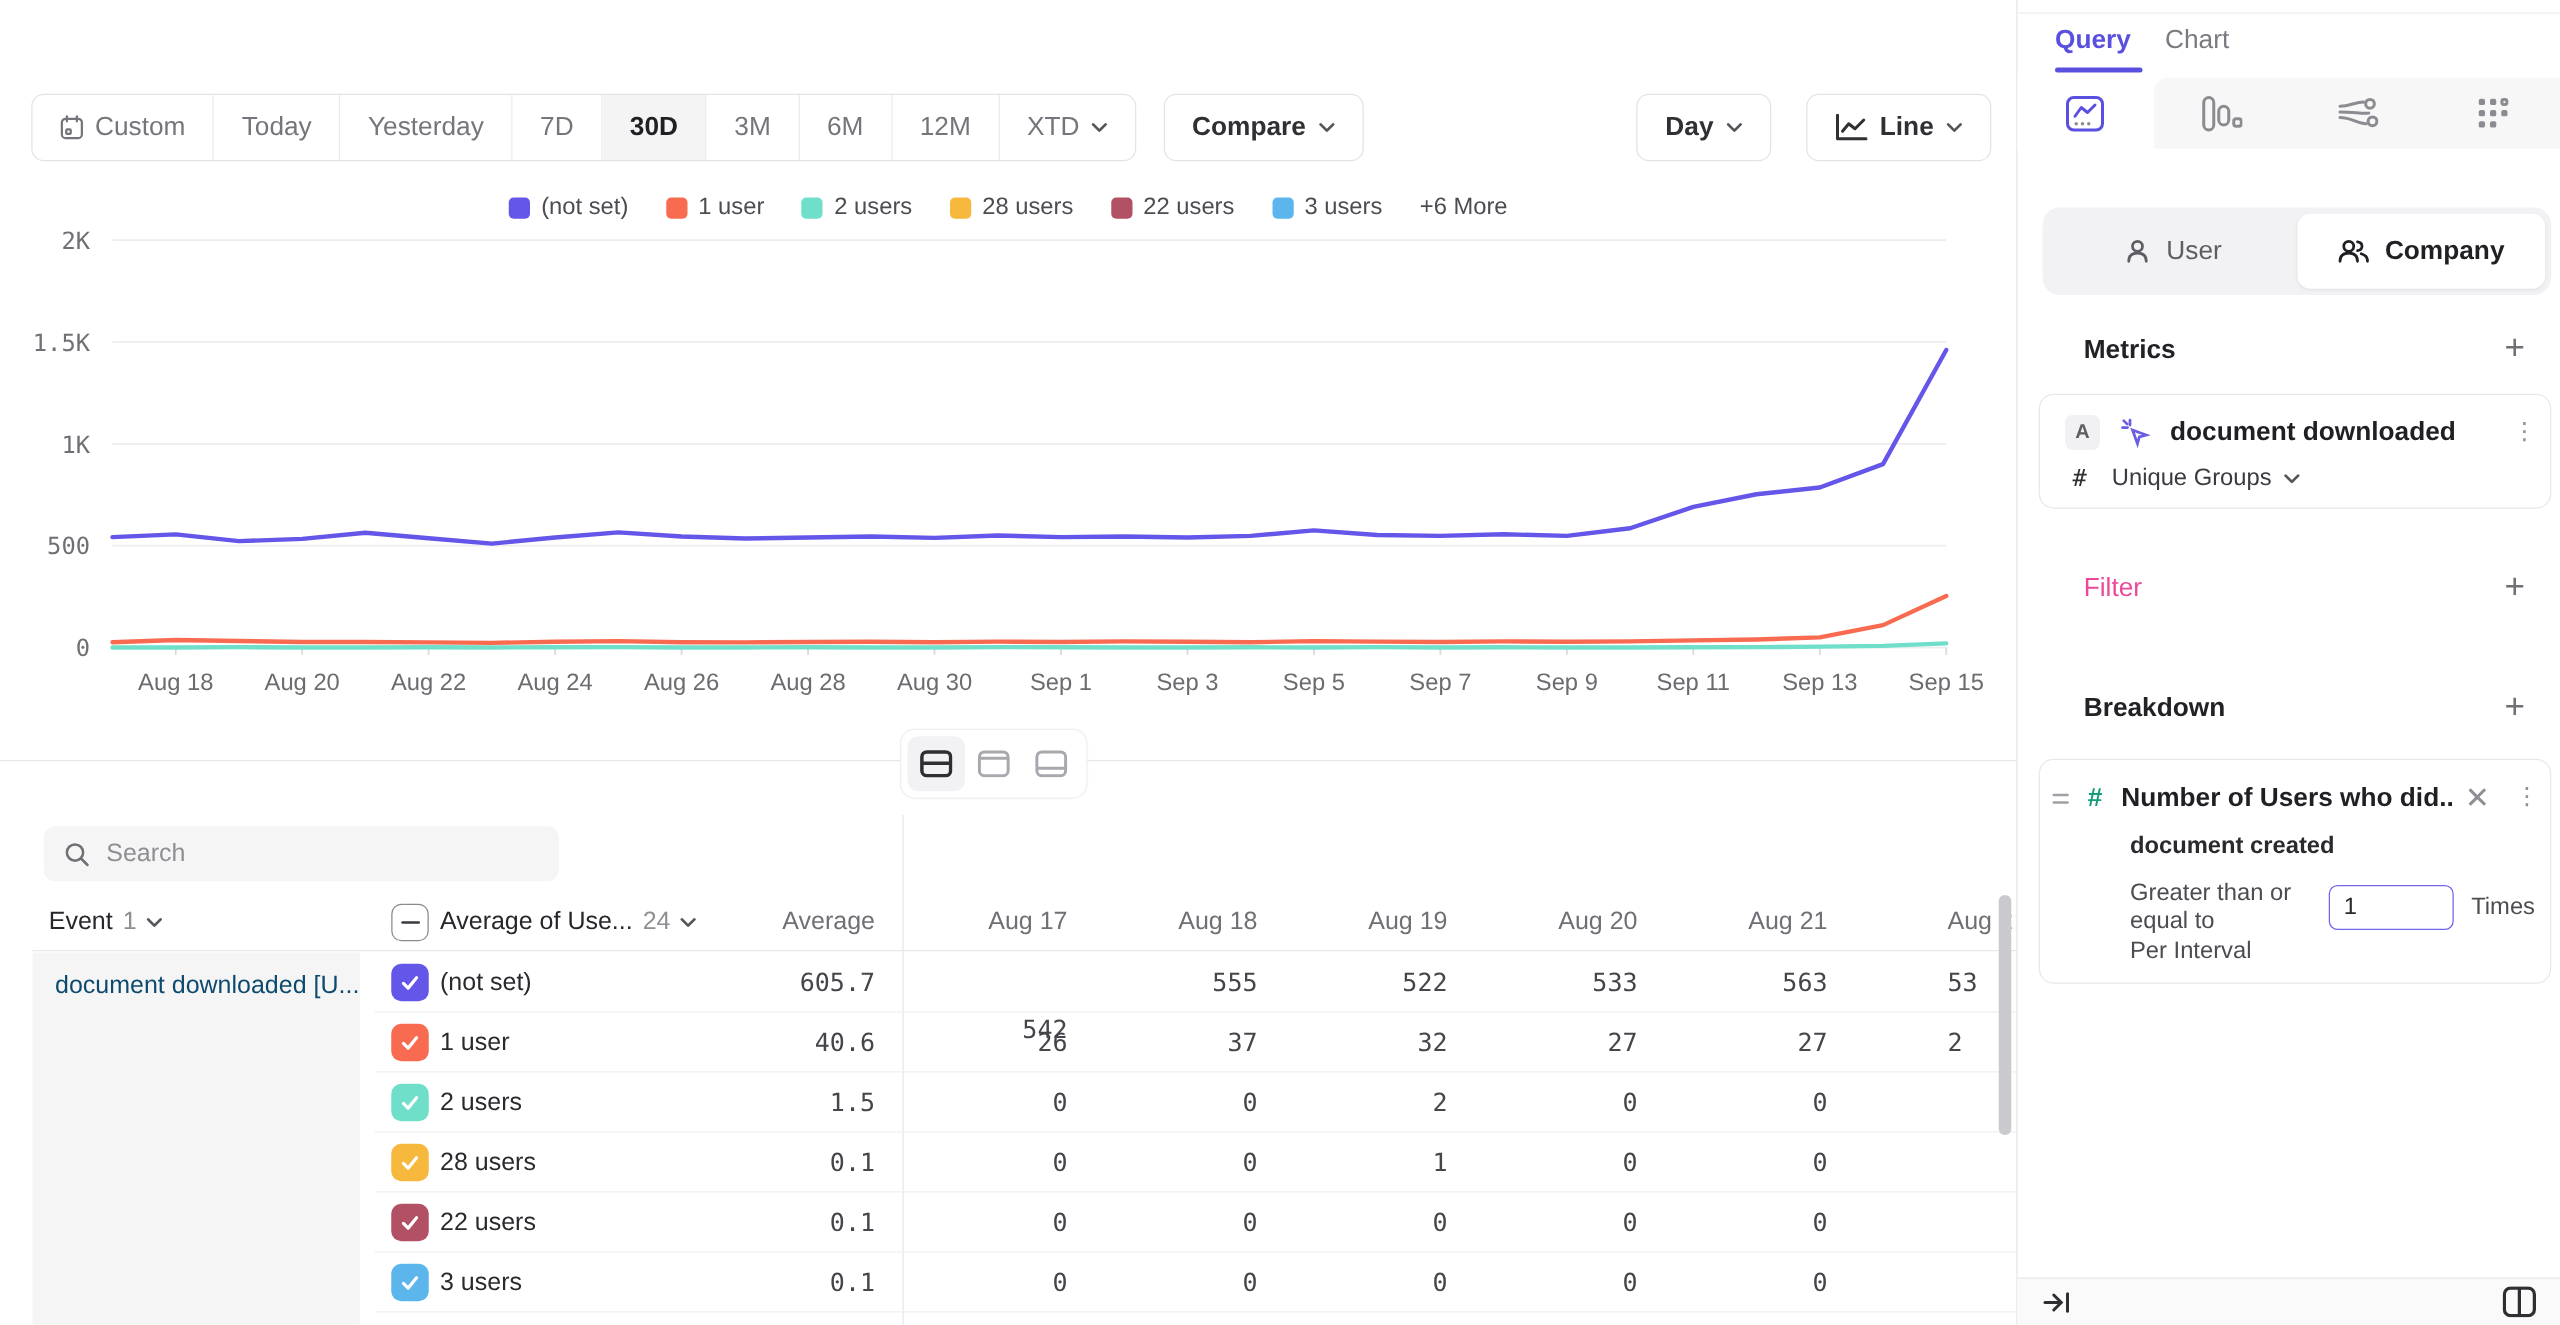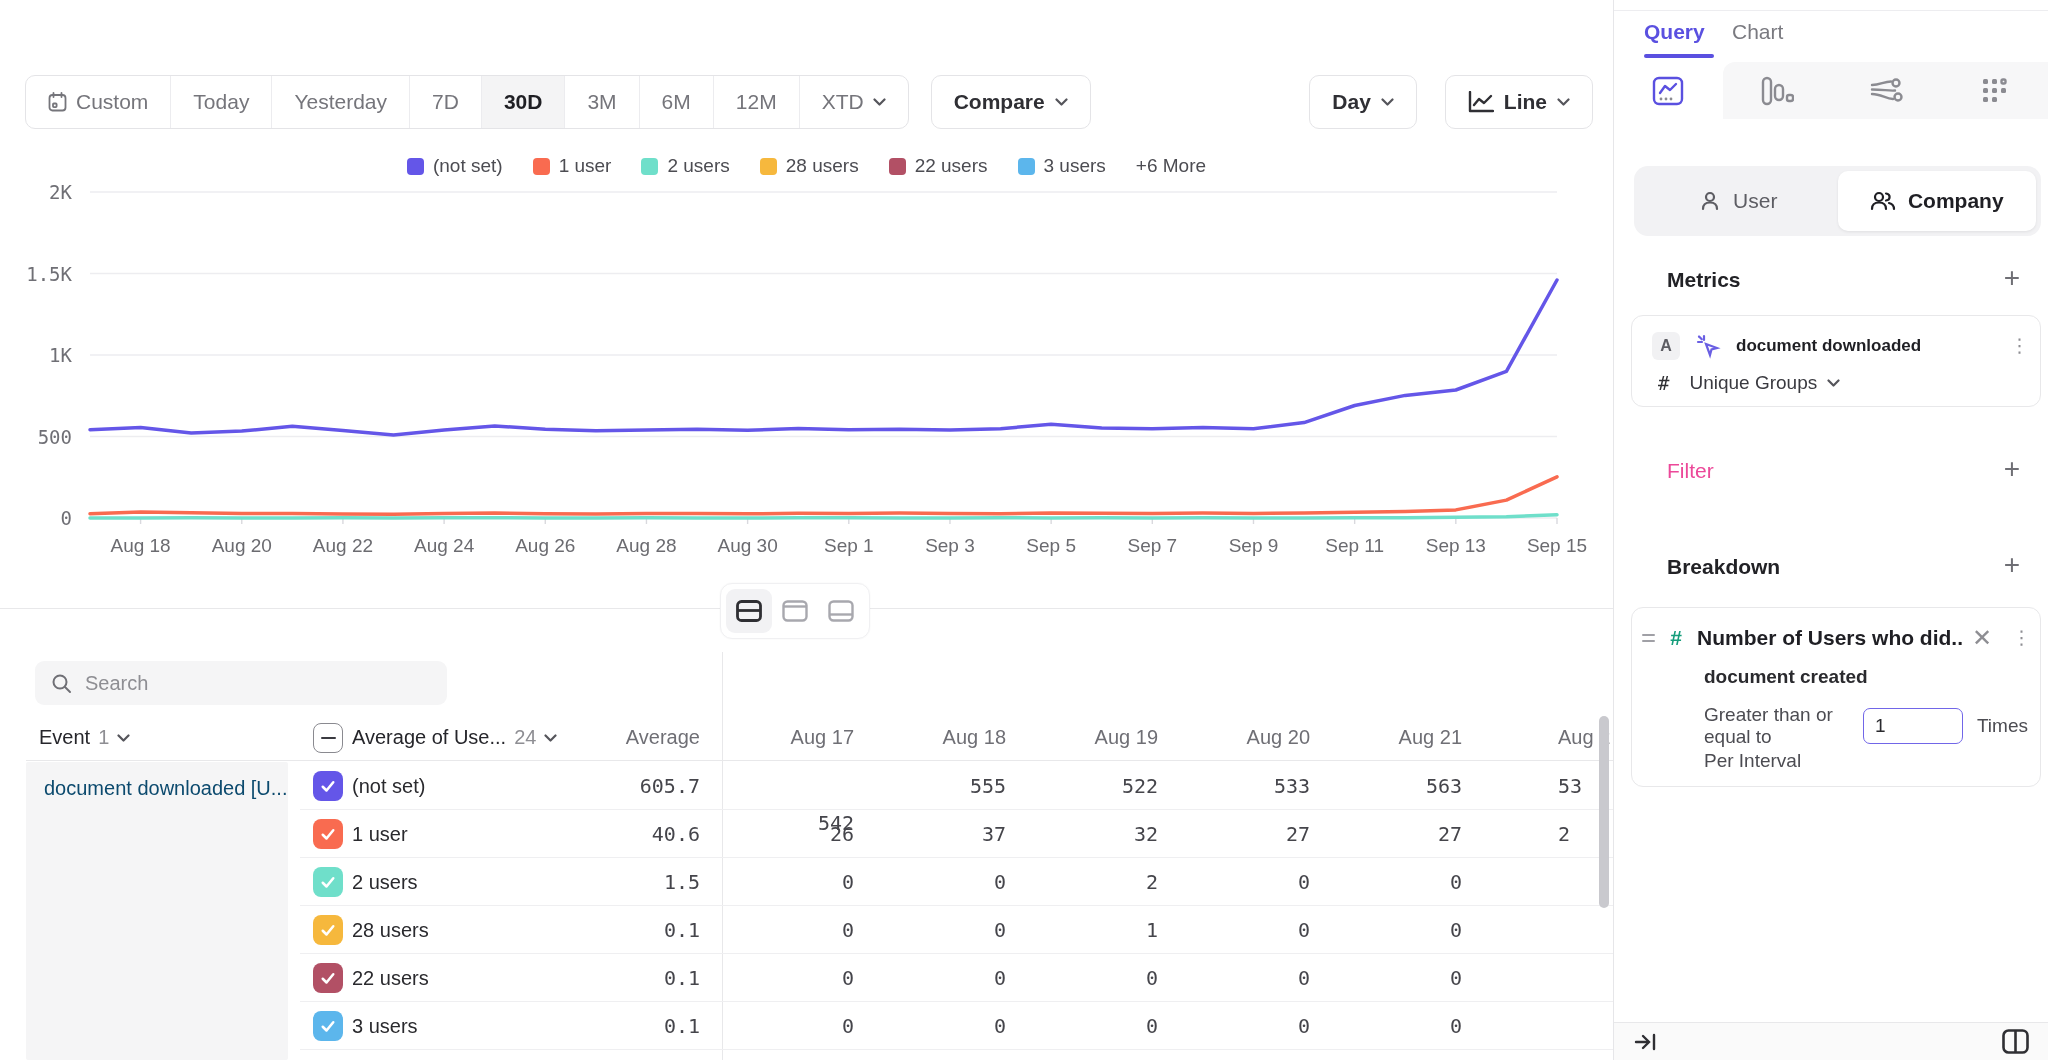--- a/index.html
+++ b/index.html
@@ -83,21 +83,21 @@
 
   .sec-head { position:absolute; left:40px; right:28px; display:flex; align-items:flex-end; justify-content:space-between;margin-left:13px; }
   .sec-title { font-size:21px; font-weight:700; color:#222226; }
   .sec-title.muted { color:#ec4899; font-weight:400; }
   .plus { font-size:28px; font-weight:300; color:#6f6f75; line-height:1; cursor:pointer; }
 
   .card { position:absolute; left:17px; width:410px; border:1px solid #e8e8ea; border-radius:12px; background:#fff; }
   .metric-card { top:315px; height:92px; }
   .mc-row1 { position:absolute; left:20px; top:15px; right:16px; height:30px; display:flex; align-items:center; gap:15px; }
   .a-badge { width:28px; height:28px; border-radius:6px; background:#f1f1f3; color:#5d5d63; font-size:16px; font-weight:600; display:flex; align-items:center; justify-content:center; }
-  .mc-title { font-size:17px; font-weight:700; color:#1f1f24; flex:1; }
+  .mc-title { font-size:21px; font-weight:700; color:#1f1f24; flex:1; }
   .kebab { color:#8e8e93; font-size:19px; letter-spacing:0; line-height:0.55; text-align:center; width:14px; cursor:pointer; }
   .mc-row2 { position:absolute; left:26px; top:56px; display:flex; align-items:center; gap:20px; font-size:19px; color:#3a3a40; }
   .hash-dark { font-family:"DejaVu Sans Mono", monospace; font-size:19px; color:#2f2f33; }
 
   .bd-card { top:607px; height:180px; }
   .bd-row1 { position:absolute; left:10px; top:16px; right:14px; display:flex; align-items:center; gap:10px; }
   .drag { display:flex; flex-direction:column; gap:4px; width:13px; }
   .drag i { display:block; height:2px; background:#a0a0a6; border-radius:1px; }
   .hash-green { font-size:21px; font-weight:700; color:#159d7b; width:22px; text-align:center; }
   .bd-title { font-size:21px; font-weight:700; color:#1f1f24; flex:1; white-space:nowrap; overflow:hidden; }

